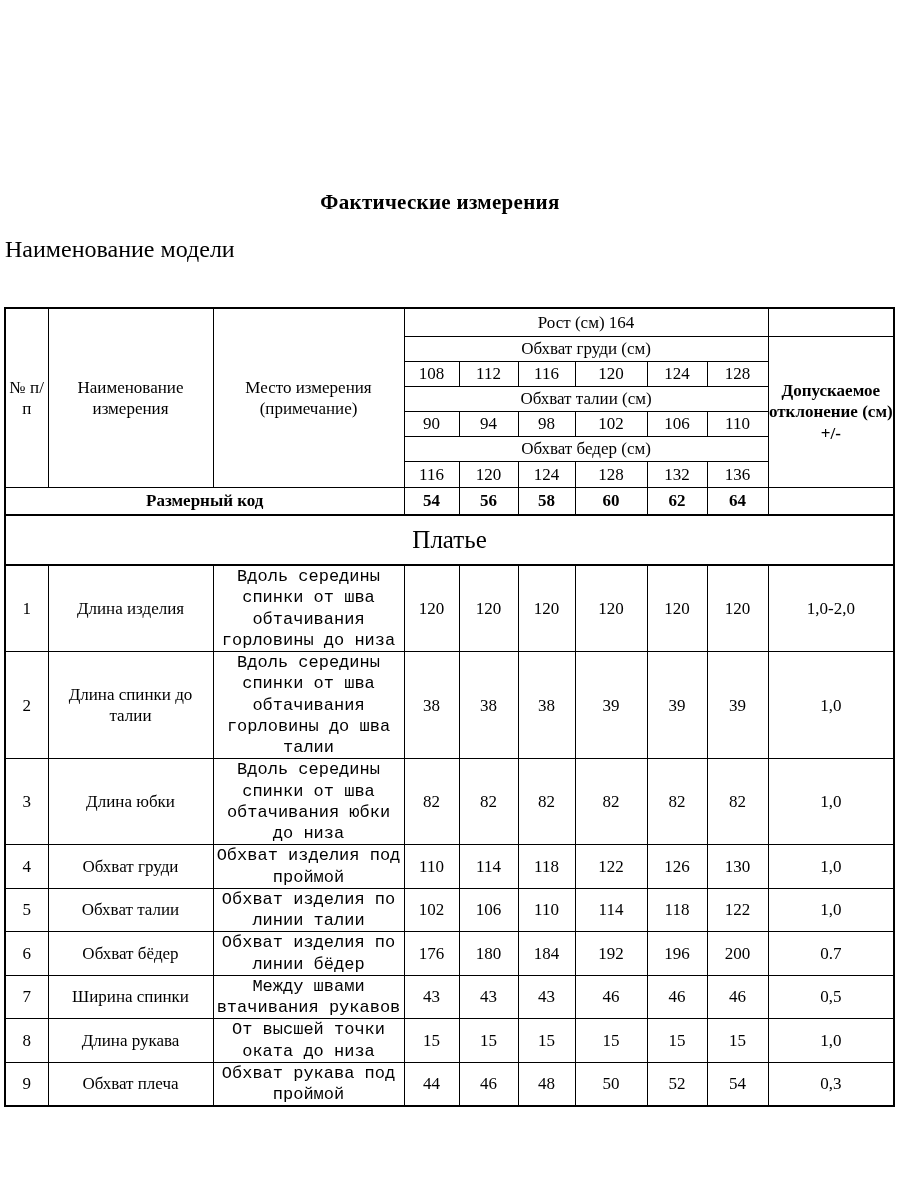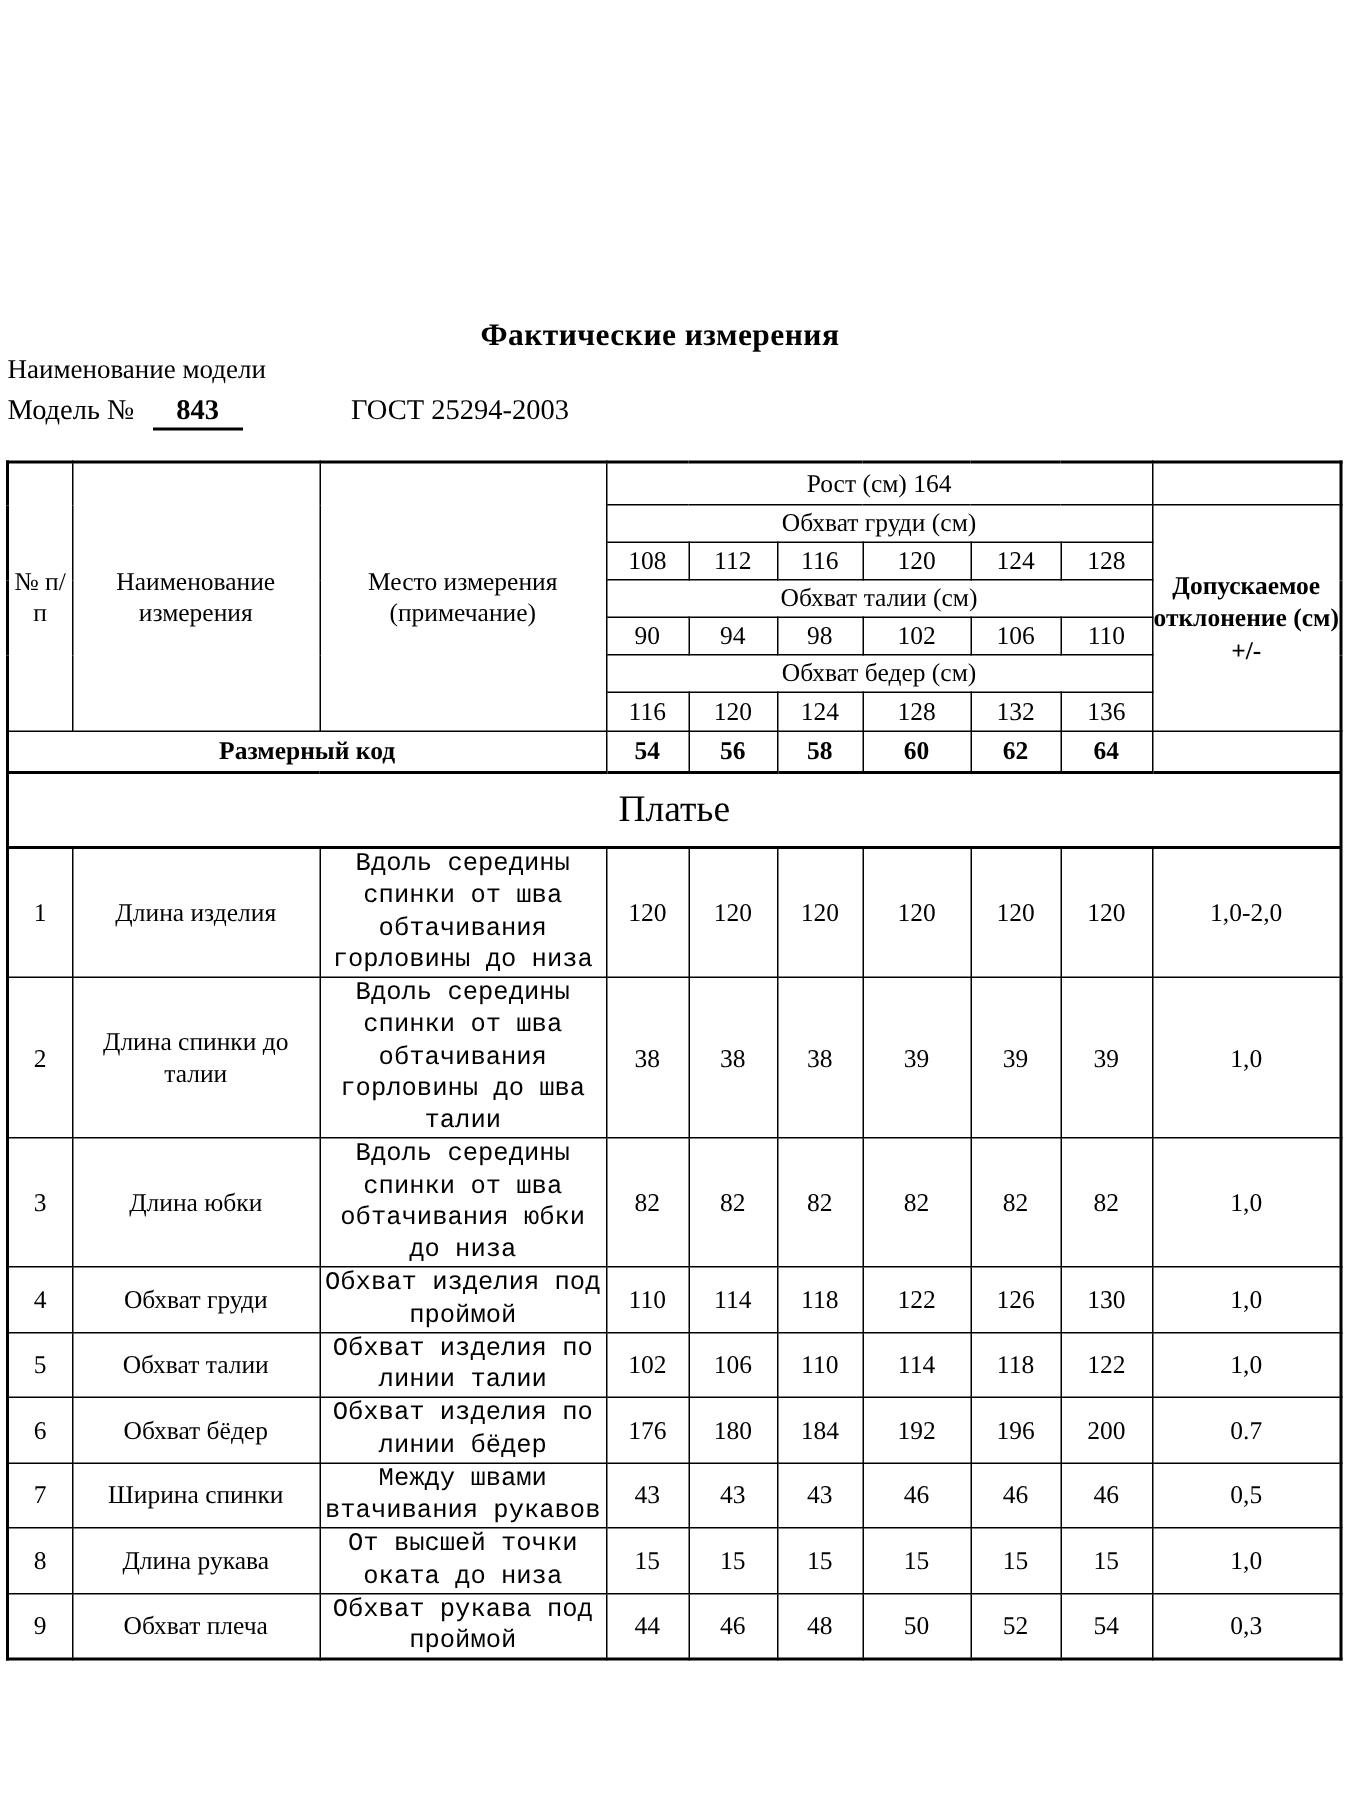--- a/index.html
+++ b/index.html
@@ -4,24 +4,24 @@
 <style>
   html,body{margin:0;padding:0;background:#fff;}
   body{
     width:900px;height:1200px;
     font-family:"Liberation Serif","DejaVu Serif",serif;
     color:#000;
   }
   .page{position:relative;width:900px;height:1200px;background:#fff;overflow:hidden;}
 
   .doc-title{
-    position:absolute;top:211px;left:0;width:880px;
+    position:absolute;top:190px;left:0;width:880px;
     text-align:center;font-size:21px;font-weight:bold;letter-spacing:.3px;
   }
-  .model-name-line{position:absolute;top:236px;left:5px;font-size:18px;}
+  .model-name-line{position:absolute;top:236px;left:5px;font-size:24px;}
   .model-line{position:absolute;top:263px;left:5px;font-size:19px;}
   .model-no{
     font-weight:bold;display:inline-block;
     border-bottom:2px solid #000;padding:0 16px;margin-left:12px;
   }
   .gost{margin-left:72px;}
 
   table.meas{
     position:absolute;top:307px;left:4px;width:889px;
     border-collapse:collapse;table-layout:fixed;
@@ -52,23 +52,20 @@
   }
   td.c-tol{font-size:16px;line-height:1.55;padding:0 6px;font-weight:bold;}
 </style>
 </head>
 <body>
 
 <div class="page">
 
   <div class="doc-title">Фактические измерения</div>
   <div class="model-name-line">Наименование модели</div>
-  <div class="model-line">
-    <span>Модель №</span><span class="model-no">843</span><span class="gost">ГОСТ 25294-2003</span>
-  </div>
 
   <table class="meas">
     <colgroup>
       <col style="width:43px">
         <col style="width:165px">
         <col style="width:191px">
       <col style="width:55px">
         <col style="width:59px">
         <col style="width:57px">
       <col style="width:72px">

